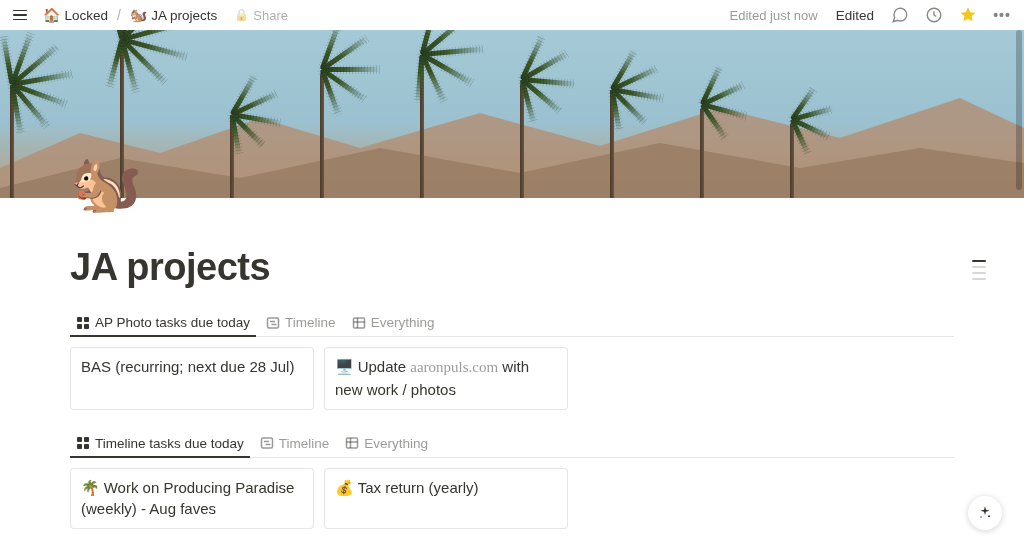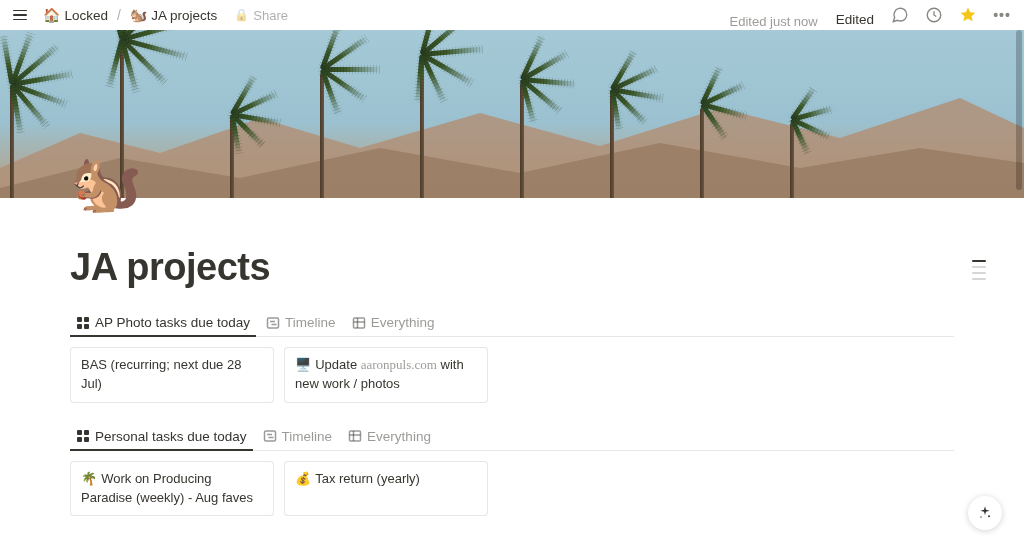--- a/index.html
+++ b/index.html
@@ -10,21 +10,21 @@
     .menu-btn { width: 24px; height: 24px; display: flex; align-items: center; justify-content: center; cursor: pointer; border-radius: 3px; }
     .menu-lines { display: flex; flex-direction: column; gap: 3px; }
     .menu-lines span { display: block; width: 14px; height: 1.5px; background: #37352f; border-radius: 1px; }
     .breadcrumb { display: flex; align-items: center; gap: 2px; margin-left: 2px; }
     .bc-item { display: flex; align-items: center; gap: 4px; padding: 2px 5px; border-radius: 3px; cursor: pointer; font-size: 13.5px; }
     .bc-emoji { font-size: 14px; }
     .bc-sep { color: rgba(55,53,47,0.4); padding: 0 2px; }
     .locked { display: flex; align-items: center; gap: 4px; margin-left: 8px; color: rgba(55,53,47,0.4); font-size: 13px; }
     .lock-icon { font-size: 12px; }
     
-    .topbar-right { margin-left: auto; display: flex; align-items: flex-end; gap: 6px; }
+    .topbar-right { margin-left: auto; display: flex; align-items: center; gap: 6px; }
     .edited-text { color: rgba(55,53,47,0.5); font-size: 13px; padding: 0 6px; }
     .share-btn { font-size: 13.5px; padding: 2px 6px; border-radius: 3px; cursor: pointer; }
     .icon-btn { width: 28px; height: 28px; display: flex; align-items: center; justify-content: center; cursor: pointer; border-radius: 3px; color: rgba(55,53,47,0.6); }
     .star-btn { color: #f5c518; }
     .dots { letter-spacing: 1px; font-weight: bold; }
     
     .cover { width: 100%; height: 168px; position: relative; overflow: hidden; background: linear-gradient(180deg, #a5c9d6 0%, #9bc1d0 55%, #b89d7a 100%); }
     .palm { position: absolute; bottom: -10px; }
     .palm-trunk { width: 4px; background: linear-gradient(90deg, #4a3a2a, #6b5640); border-radius: 2px; }
     .fronds { position: absolute; top: -6px; left: 50%; transform: translateX(-50%); }
@@ -39,21 +39,21 @@
     .page-title { font-size: 38px; font-weight: 700; margin-top: 48px; margin-bottom: 8px; letter-spacing: -0.5px; }
     
     .section { margin-top: 22px; }
     .tabs { display: flex; align-items: center; gap: 4px; border-bottom: 1px solid rgba(55,53,47,0.12); }
     .tab { display: flex; align-items: center; gap: 5px; padding: 4px 6px 6px; font-size: 13.5px; color: rgba(55,53,47,0.5); cursor: pointer; position: relative; border-radius: 3px 3px 0 0; }
     .tab.active { color: #37352f; }
     .tab.active::after { content: ''; position: absolute; left: 0; right: 0; bottom: -1px; height: 2px; background: #37352f; }
     .tab-icon { display: inline-flex; align-items: center; justify-content: center; width: 14px; height: 14px; }
     
     .cards { display: flex; gap: 10px; margin-top: 10px; }
-    .card { width: 204px; min-height: 44px; border: 1px solid rgba(55,53,47,0.12); border-radius: 4px; padding: 8px 10px; font-size: 13px; line-height: 1.45; cursor: pointer; background: #fff; }
+    .card { width: 244px; min-height: 44px; border: 1px solid rgba(55,53,47,0.12); border-radius: 4px; padding: 8px 10px; font-size: 15px; line-height: 1.45; cursor: pointer; background: #fff; }
     .card-emoji { margin-right: 4px; }
     .card .muted { color: rgba(55,53,47,0.5); font-family: Liberation Serif, serif; }
     
     .outline { position: absolute; right: -24px; top: 62px; display: flex; flex-direction: column; gap: 4px; }
     .outline-line { width: 14px; height: 2px; background: rgba(55,53,47,0.2); border-radius: 1px; }
     .outline-line.active { background: #37352f; }
     
     .fab { position: absolute; right: 22px; bottom: 12px; width: 34px; height: 34px; border-radius: 50%; background: #fff; box-shadow: 0 1px 6px rgba(0,0,0,0.18); display: flex; align-items: center; justify-content: center; cursor: pointer; }
     .fab svg { width: 16px; height: 16px; }
     
@@ -274,21 +274,21 @@
       <div class="tabs">
         <div class="tab active">
           <span class="tab-icon">
               <svg width="14" height="14" viewBox="0 0 14 14" fill="currentColor">
                 <rect x="1" y="1" width="5" height="5" rx="1"></rect>
                 <rect x="8" y="1" width="5" height="5" rx="1"></rect>
                 <rect x="1" y="8" width="5" height="5" rx="1"></rect>
                 <rect x="8" y="8" width="5" height="5" rx="1"></rect>
               </svg>
             </span>
-          <span>Personal tasks due today</span>
+          <span>Timeline tasks due today</span>
         </div>
         <div class="tab">
           <span class="tab-icon">
               <svg width="14" height="14" viewBox="0 0 14 14" fill="none" stroke="currentColor" stroke-width="1.5">
                 <rect x="1.5" y="2" width="11" height="10" rx="1.5"></rect>
                 <line x1="4" y1="5.5" x2="9" y2="5.5"></line>
                 <line x1="5.5" y1="8.5" x2="10.5" y2="8.5"></line>
               </svg>
             </span>
           <span>Timeline</span>

